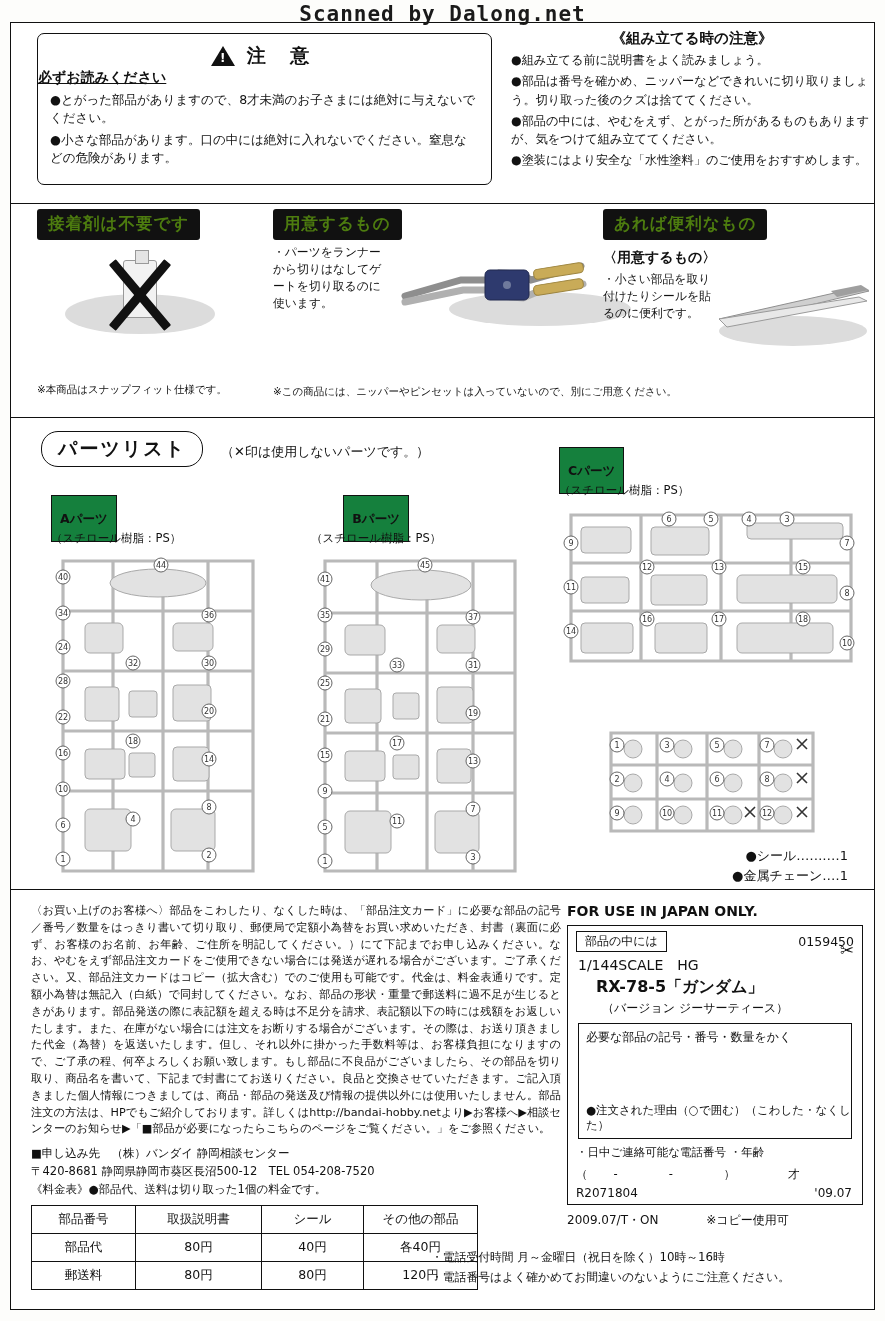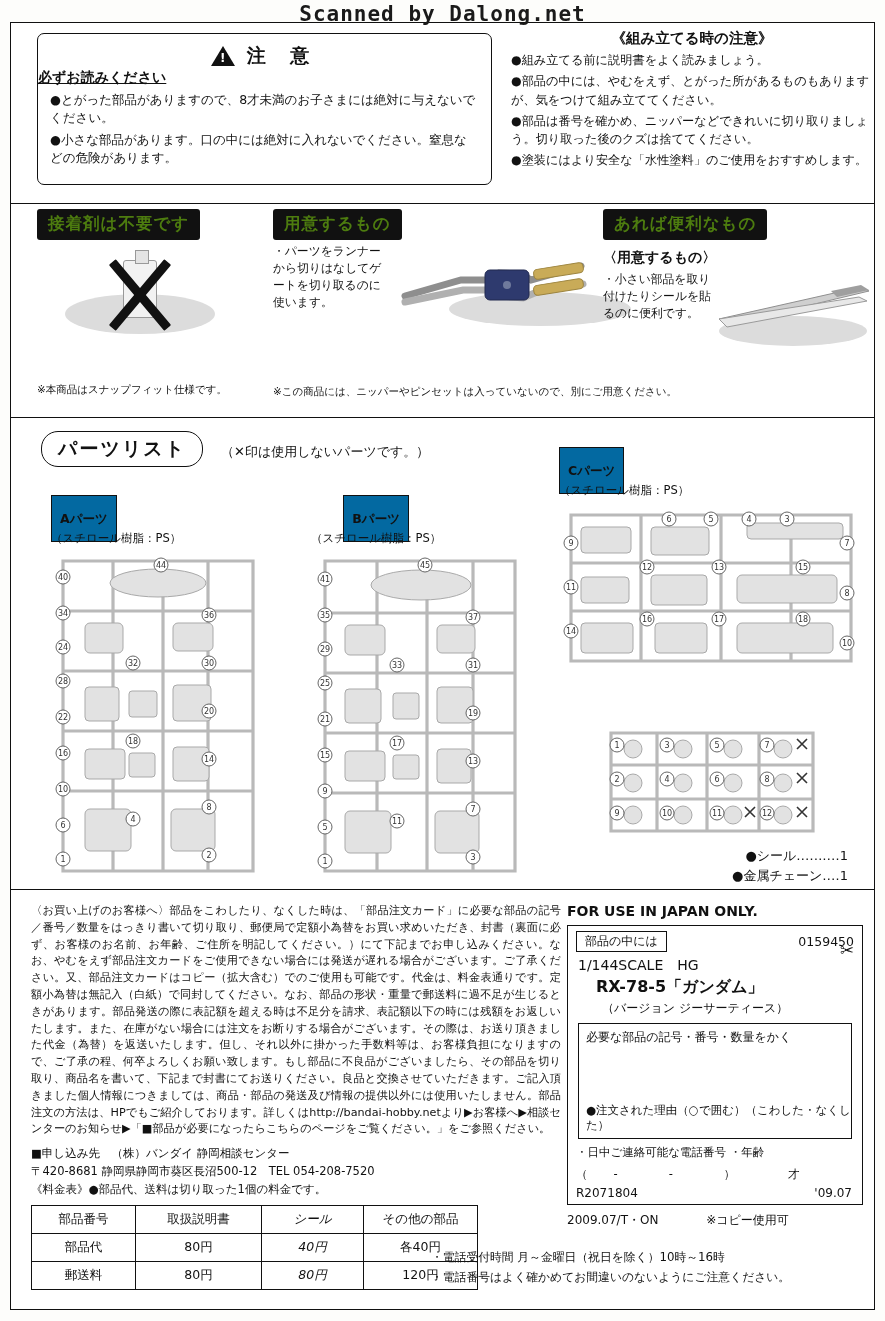--- a/index.html
+++ b/index.html
@@ -82,21 +82,21 @@
 
   
   .parts-area { position:absolute; left:0; top:400px; width:100%; height:470px; }
   .pl-title {
     position:absolute; left:30px; top:8px; font-size:19px; font-weight:bold;
     border:1.5px solid #111; border-radius:17px; padding:4px 16px; letter-spacing:2px;
   }
   .pl-note { position:absolute; left:210px; top:20px; font-size:13px; }
   .runner-label { position:absolute; font-size:12.5px; }
   .runner-label .cap {
-    border:1px solid #111; padding:15px 8px; font-weight:bold; font-size:12.5px; background:#0369a1;
+    border:1px solid #111; padding:15px 8px; font-weight:bold; font-size:12.5px; background:#15803d;
   }
   .runner-label .mat { display:block; margin-top:3px; font-size:11.5px; }
   .runner-svg { position:absolute; }
   .seal-line { position:absolute; right:26px; font-size:13px; }
 
   
   .bottom { position:absolute; left:0; top:872px; width:100%; height:414px; }
   .btext { position:absolute; left:20px; top:8px; width:530px; font-size:11.2px; line-height:1.5; text-align:justify; }
   .fuij { position:absolute; left:556px; top:8px; font-size:14px; font-weight:bold; }
 
@@ -117,21 +117,21 @@
   .card-foot .dashes { letter-spacing:1px; }
   .card-code { position:absolute; left:8px; bottom:4px; font-size:12px; }
   .card-date { position:absolute; right:10px; bottom:4px; font-size:12px; }
 
   .scissors { position:absolute; right:8px; top:14px; font-size:17px; }
   .below-card { position:absolute; left:556px; top:316px; width:300px; font-size:12px; line-height:1.5; }
   .tel-note { position:absolute; left:420px; top:352px; width:445px; font-size:11.8px; line-height:1.7; }
 
   table.fee { position:absolute; left:20px; top:310px; border-collapse:collapse; }
   table.fee td { border:1.2px solid #111; font-size:12.5px; text-align:center; padding:5px 0; }
-  .c1 { width:104px; } .c2 { width:126px; } .c3 { width:102px;font-style:italic; } .c4 { width:114px; }
+  .c1 { width:104px; } .c2 { width:126px; } .c3 { width:102px; } .c4 { width:114px; }
 
   
   .runner-svg .rod { stroke:#b9b9b9; stroke-width:3.2; fill:none; }
   .runner-svg .pt  { fill:#e2e2e2; stroke:#a9a9a9; stroke-width:1; }
   .runner-svg .num { font-size:8px; fill:#333; font-family:"DejaVu Sans",sans-serif; text-anchor:middle; }
   .runner-svg .circ{ fill:#fff; stroke:#555; stroke-width:0.9; }
 </style>
 </head>
 <body>
 
@@ -149,42 +149,42 @@
         <div class="caution-title">注 意</div>
       </div>
       <div class="caution-sub">必ずお読みください</div>
       <div class="caution-li">●とがった部品がありますので、8才未満のお子さまには絶対に与えないでください。</div>
       <div class="caution-li">●小さな部品があります。口の中には絶対に入れないでください。窒息などの危険があります。</div>
     </div>
 
     <div class="assy-block">
       <div class="assy-title">《組み立てる時の注意》</div>
       <div class="assy-li">●組み立てる前に説明書をよく読みましょう。</div>
+      <div class="assy-li">●部品は番号を確かめ、ニッパーなどできれいに切り取りましょう。切り取った後のクズは捨ててください。</div>
       <div class="assy-li">●部品の中には、やむをえず、とがった所があるものもありますが、気をつけて組み立ててください。</div>
-      <div class="assy-li">●部品は番号を確かめ、ニッパーなどできれいに切り取りましょう。切り取った後のクズは捨ててください。</div>
       <div class="assy-li">●塗装にはより安全な「水性塗料」のご使用をおすすめします。</div>
     </div>
 
     <div class="hr" style="top:180px;"></div>
 
     <div class="panelrow">
 
       <div class="panel p1">
         <div class="tag">接着剤は不要です</div>
         <div class="glue-art">
           <div class="glue-el"></div>
           <div class="tube"></div>
           <div class="cross"></div>
         </div>
         <div class="foot-note" style="bottom:2px;">※本商品はスナップフィット仕様です。</div>
       </div>
 
       <div class="panel p2">
         <div class="tag">用意するもの</div>
-        <div style="display:flex;font-family:Liberation Mono, monospace;">
+        <div style="display:flex;">
           <div class="panel-body" style="width:118px;padding-top:4px;">・パーツをランナーから切りはなしてゲートを切り取るのに使います。</div>
           <div class="tool-art" style="flex:1;">
             <div class="nipper-el"></div>
             <svg width="200" height="90" viewBox="0 0 200 90" style="position:absolute;left:0;top:0;">
               <path d="M14 56 L70 40 L96 40 L108 33 L128 34 L140 40 L190 26" stroke="#8e8e8e" stroke-width="7" fill="none" stroke-linecap="round"></path>
               <path d="M14 62 L72 50 L96 50 L110 56 L132 58 L146 52 L192 44" stroke="#b0b0b0" stroke-width="7" fill="none" stroke-linecap="round"></path>
               <rect x="94" y="30" width="44" height="30" rx="5" fill="#2e3a6e" stroke="#20294f"></rect>
               <rect x="142" y="30" width="50" height="10" rx="4" fill="#c9ab58" stroke="#9d8540" transform="rotate(-9 142 30)"></rect>
               <rect x="142" y="46" width="50" height="10" rx="4" fill="#c9ab58" stroke="#9d8540" transform="rotate(-9 142 46)"></rect>
               <circle cx="116" cy="45" r="4" fill="#6f7a9c"></circle>

